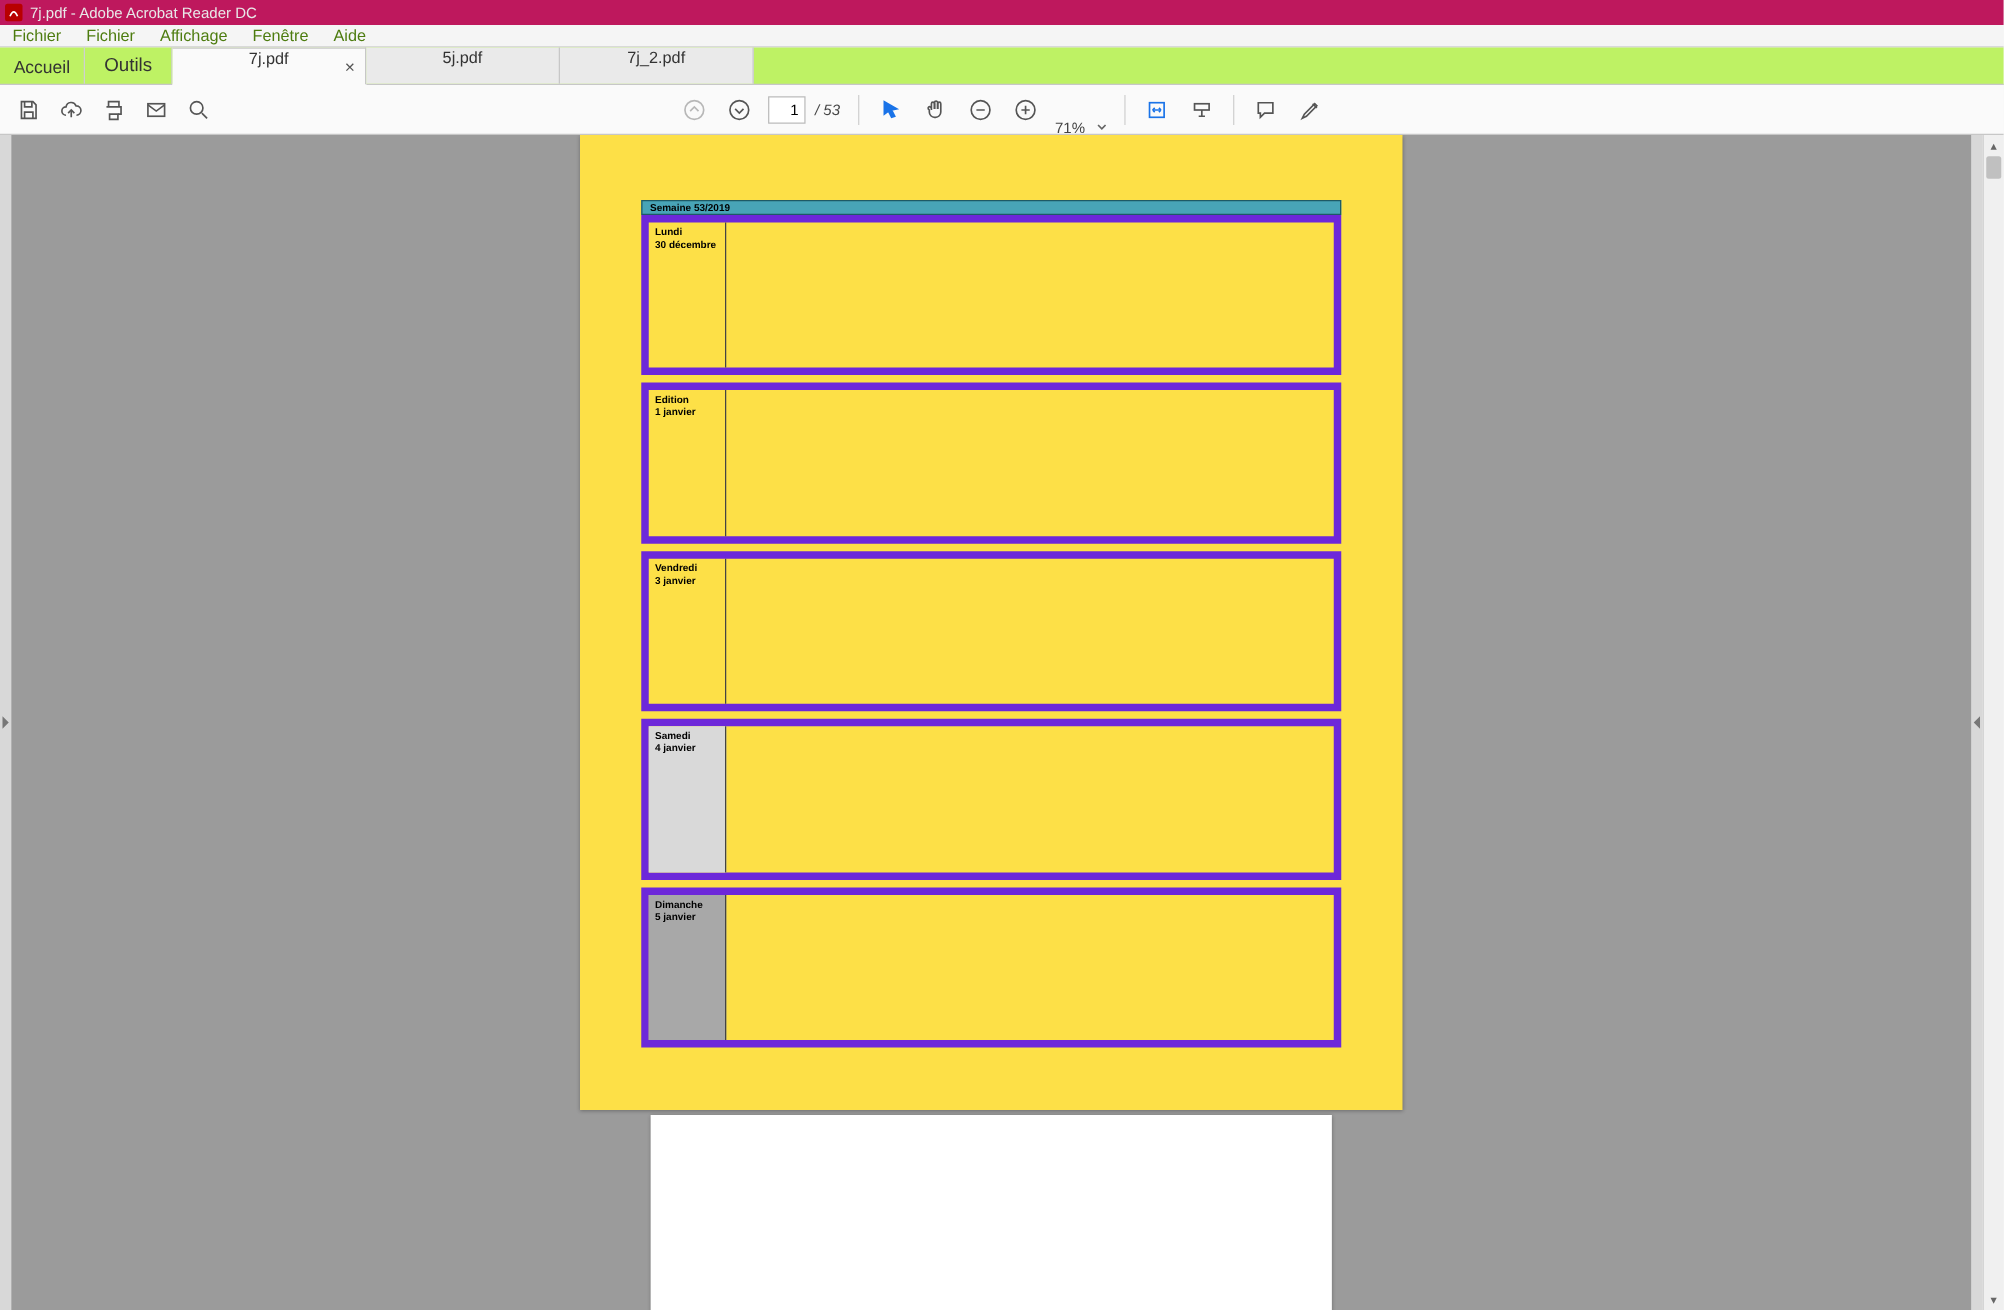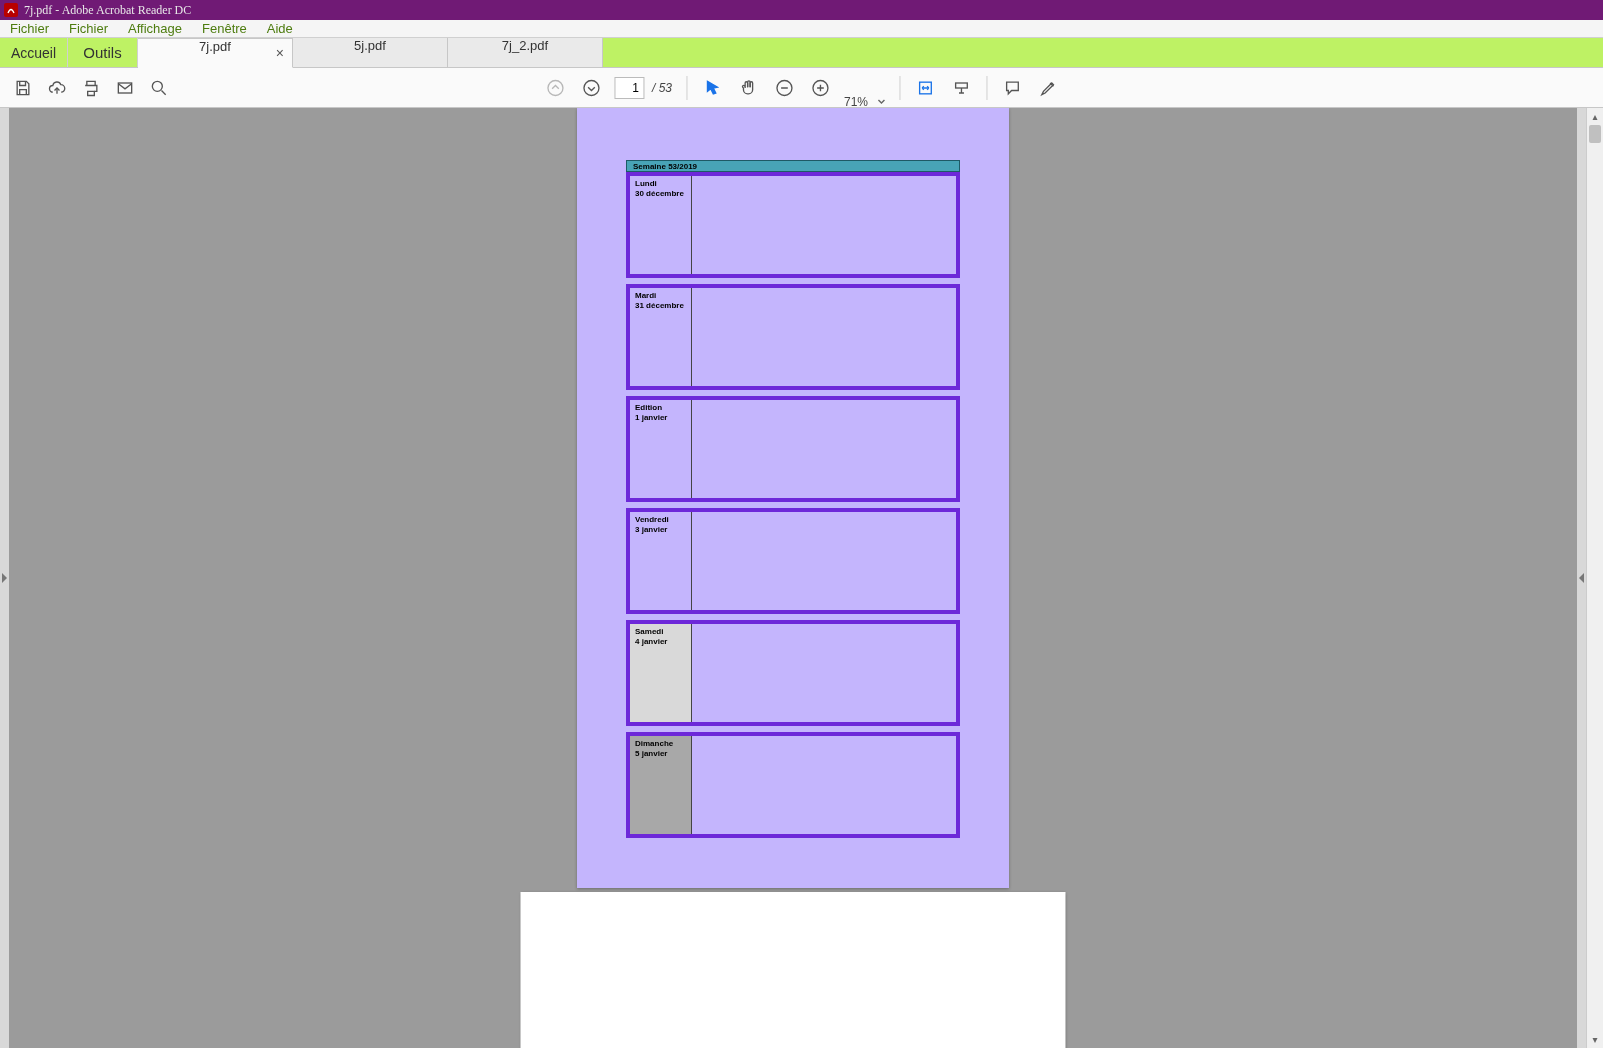--- a/index.html
+++ b/index.html
@@ -1,19 +1,19 @@
 <!DOCTYPE html>
 <html><head>
 <meta charset="utf-8">
 <style>
   * { box-sizing: border-box; margin: 0; padding: 0; }
   html, body { width: 1603px; height: 1048px; overflow: hidden; font-family: "Segoe UI", Arial, sans-serif; background: #fff; }
 
   
-  .titlebar { height: 20px; background: #701a75; display: flex; align-items: center; padding: 0 4px; font-family: Liberation Serif, serif; }
+  .titlebar { height: 20px; background: #be185d; display: flex; align-items: center; padding: 0 4px; }
   .titlebar .app-icon { width: 14px; height: 14px; background: #b80000; border-radius: 2px; display: flex; align-items: center; justify-content: center; margin-right: 6px; }
   .titlebar .app-icon svg { width: 10px; height: 10px; }
   .titlebar .title-text { color: #e8e8e8; font-size: 12px; }
 
   
   .menubar { height: 18px; background: #f5f5f5; display: flex; align-items: center; border-bottom: 1px solid #d0d0d0; }
   .menubar .menu-item { font-size: 13px; color: #4d7c0f; padding: 0 10px; cursor: pointer; }
 
   
   .tabs-row { height: 30px; background: #bef264; border-bottom: 1px solid #c7c7c7; display: flex; align-items: stretch; }
@@ -43,27 +43,27 @@
   .side-toggle.left .tri { border-left: 5px solid #777; }
   .side-toggle.right .tri { border-right: 5px solid #777; }
   .viewer { flex: 1; background: #9b9b9b; position: relative; overflow: hidden; }
   .scrollbar-v { width: 17px; background: #f0f0f0; border-left: 1px solid #ccc; position: relative; }
   .scroll-arrow { position: absolute; left: 0; right: 0; height: 17px; display: flex; align-items: center; justify-content: center; font-size: 10px; color: #666; cursor: pointer; }
   .scroll-arrow.up { top: 0; }
   .scroll-arrow.down { bottom: 0; }
   .scroll-thumb { position: absolute; left: 2px; right: 2px; top: 17px; height: 18px; background: #c0c0c0; border-radius: 2px; cursor: pointer; }
 
   
-  .page { position: absolute; top: 0; left: 50%; transform: translateX(-50%); width: 432px; height: 780px; background: #c4b5fd; box-shadow: 0 1px 3px rgba(0,0,0,.3); }
+  .page { position: absolute; top: 0; left: 50%; transform: translateX(-50%); width: 658px; height: 780px; background: #fde047; box-shadow: 0 1px 3px rgba(0,0,0,.3); }
   .next-page-shadow { position: absolute; top: 784px; left: 50%; transform: translateX(-50%); width: 545px; height: 200px; background: #fff; box-shadow: 0 1px 3px rgba(0,0,0,.3); }
 
   .week-header { position: absolute; top: 52px; left: 49px; right: 49px; height: 12px; background: #48a4b7; border: 1px solid #1e5a66; padding: 0 6px; font-size: 8px; font-weight: bold; color: #000; display: flex; align-items: center; }
 
   .days { position: absolute; top: 64px; left: 49px; right: 49px; bottom: 50px; display: flex; flex-direction: column; gap: 6px; }
-  .day-row { flex: 1; display: flex; border: 4px solid #6d28d9; }
+  .day-row { flex: 1; display: flex; border: 6px solid #6d28d9; }
   .day-label { width: 62px; border-right: 1px solid #444; padding: 3px 5px; font-size: 8px; line-height: 1.25; }
   .day-label .dname { font-weight: bold; display: block; }
   .day-label .ddate { font-weight: bold; display: block; }
   .day-body { flex: 1; }
   .day-row.weekend-sat .day-label { background: #d9d9d9; }
   .day-row.weekend-sun .day-label { background: #a8a8a8; }
 </style>
 </head>
 <body>
 
@@ -229,27 +229,20 @@
 
         <div class="day-row">
           <div class="day-label">
             <span class="dname">Lundi</span>
             <span class="ddate">30 décembre</span>
           </div>
             <div class="day-body"></div>
         </div>
         <div class="day-row">
           <div class="day-label">
-            <span class="dname">Mardi</span>
-            <span class="ddate">31 décembre</span>
-          </div>
-            <div class="day-body"></div>
-        </div>
-        <div class="day-row">
-          <div class="day-label">
             <span class="dname">Edition</span>
             <span class="ddate">1 janvier</span>
           </div>
             <div class="day-body"></div>
         </div>
         <div class="day-row">
           <div class="day-label">
             <span class="dname">Vendredi</span>
             <span class="ddate">3 janvier</span>
           </div>

